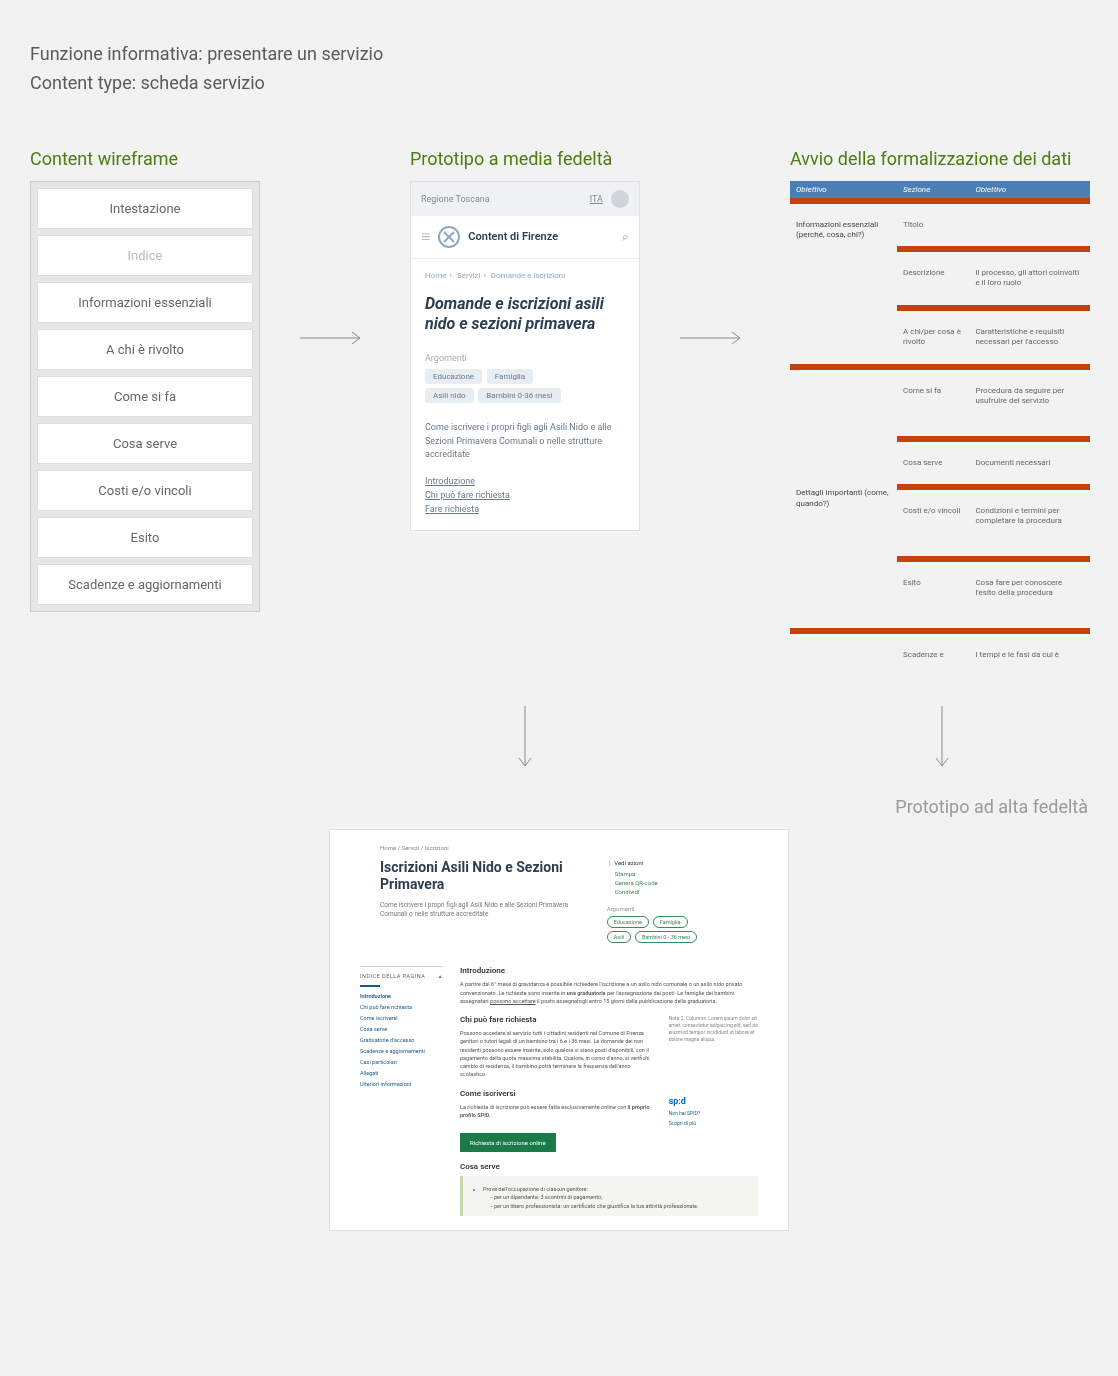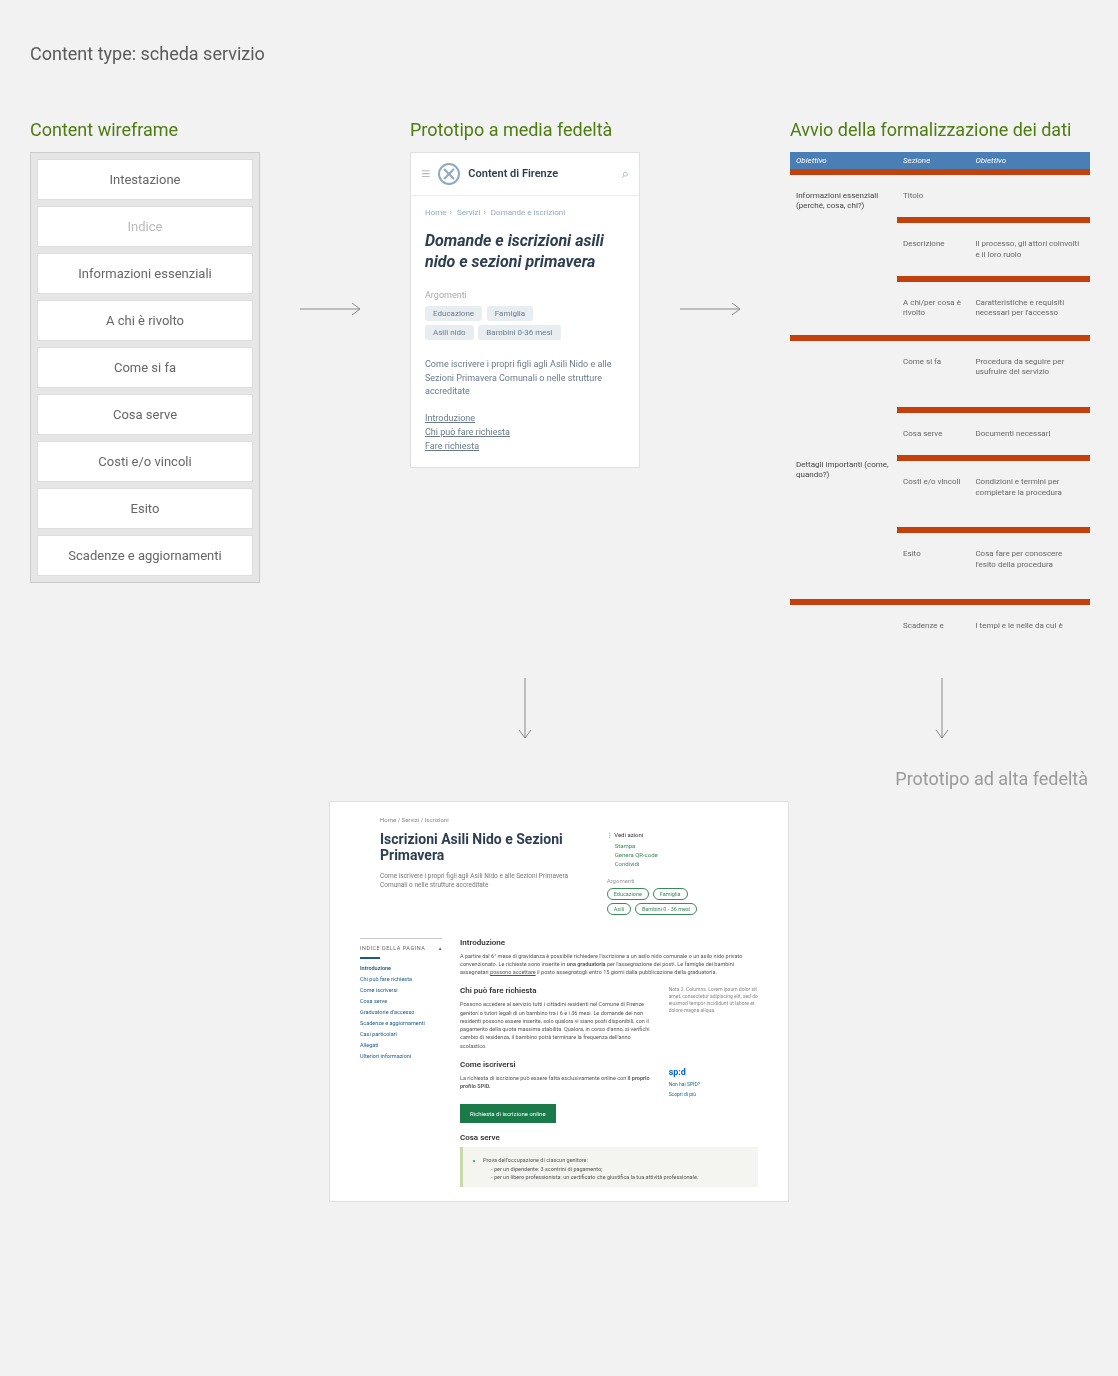--- a/index.html
+++ b/index.html
@@ -210,20 +210,21 @@
     color: #555;
     line-height: 1.5;
   }
   .hifi-box ul { padding-left: 12px; margin-top: 3px; }
   .hifi-box li::marker { color: #3a8a5a; }
 </style>
 </head>
 <body>
 
 <div class="header-block">
+  <p>Funzione informativa: presentare un servizio</p>
   <p>Content type: scheda servizio</p>
 </div>
 
 <div class="row">
 
   <div>
     <div class="col-label">Content wireframe</div>
     <div class="wireframe">
       <div class="wf-item">Intestazione</div>
       <div class="wf-item dim">Indice</div>
@@ -240,20 +241,27 @@
   <div class="arrow-h">
     <svg width="70" height="20">
         <line x1="0" y1="10" x2="60" y2="10" stroke-width="1"></line>
         <polyline points="52,4 60,10 52,16" fill="none" stroke-width="1"></polyline>
       </svg>
   </div>
 
   <div>
     <div class="col-label">Prototipo a media fedeltà</div>
     <div class="midfi">
+      <div class="midfi-topbar">
+        <span>Regione Toscana</span>
+        <span class="right">
+          <span style="text-decoration:underline">ITA</span>
+          <span class="circle-icon"></span>
+        </span>
+      </div>
       <div class="midfi-header">
         <span class="burger">≡</span>
         <span class="logo-circle"></span>
         <span class="title">Content di Firenze</span>
         <span class="search-ico">⌕</span>
       </div>
       <div class="midfi-body">
         <div class="breadcrumb">
           <a>Home</a><span>›</span>
           <a>Servizi</a><span>›</span>
@@ -319,21 +327,21 @@
         <td class="vtall">Costi e/o vincoli</td>
         <td>Condizioni e termini per completare la procedura</td>
       </tr>
       <tr>
         <td class="vtall">Esito</td>
         <td>Cosa fare per conoscere l'esito della procedura</td>
       </tr>
       <tr>
         <td></td>
         <td>Scadenze e</td>
-        <td>I tempi e le nelle da cui è</td>
+        <td>I tempi e le fasi da cui è</td>
       </tr>
     </tbody>
       </table>
   </div>
 </div>
 
 <div class="arrow-row">
   <div class="arrow-spacer"></div>
   <div class="arrow-spacer-sm"></div>
   <div class="arrow-v" style="width:230px">

